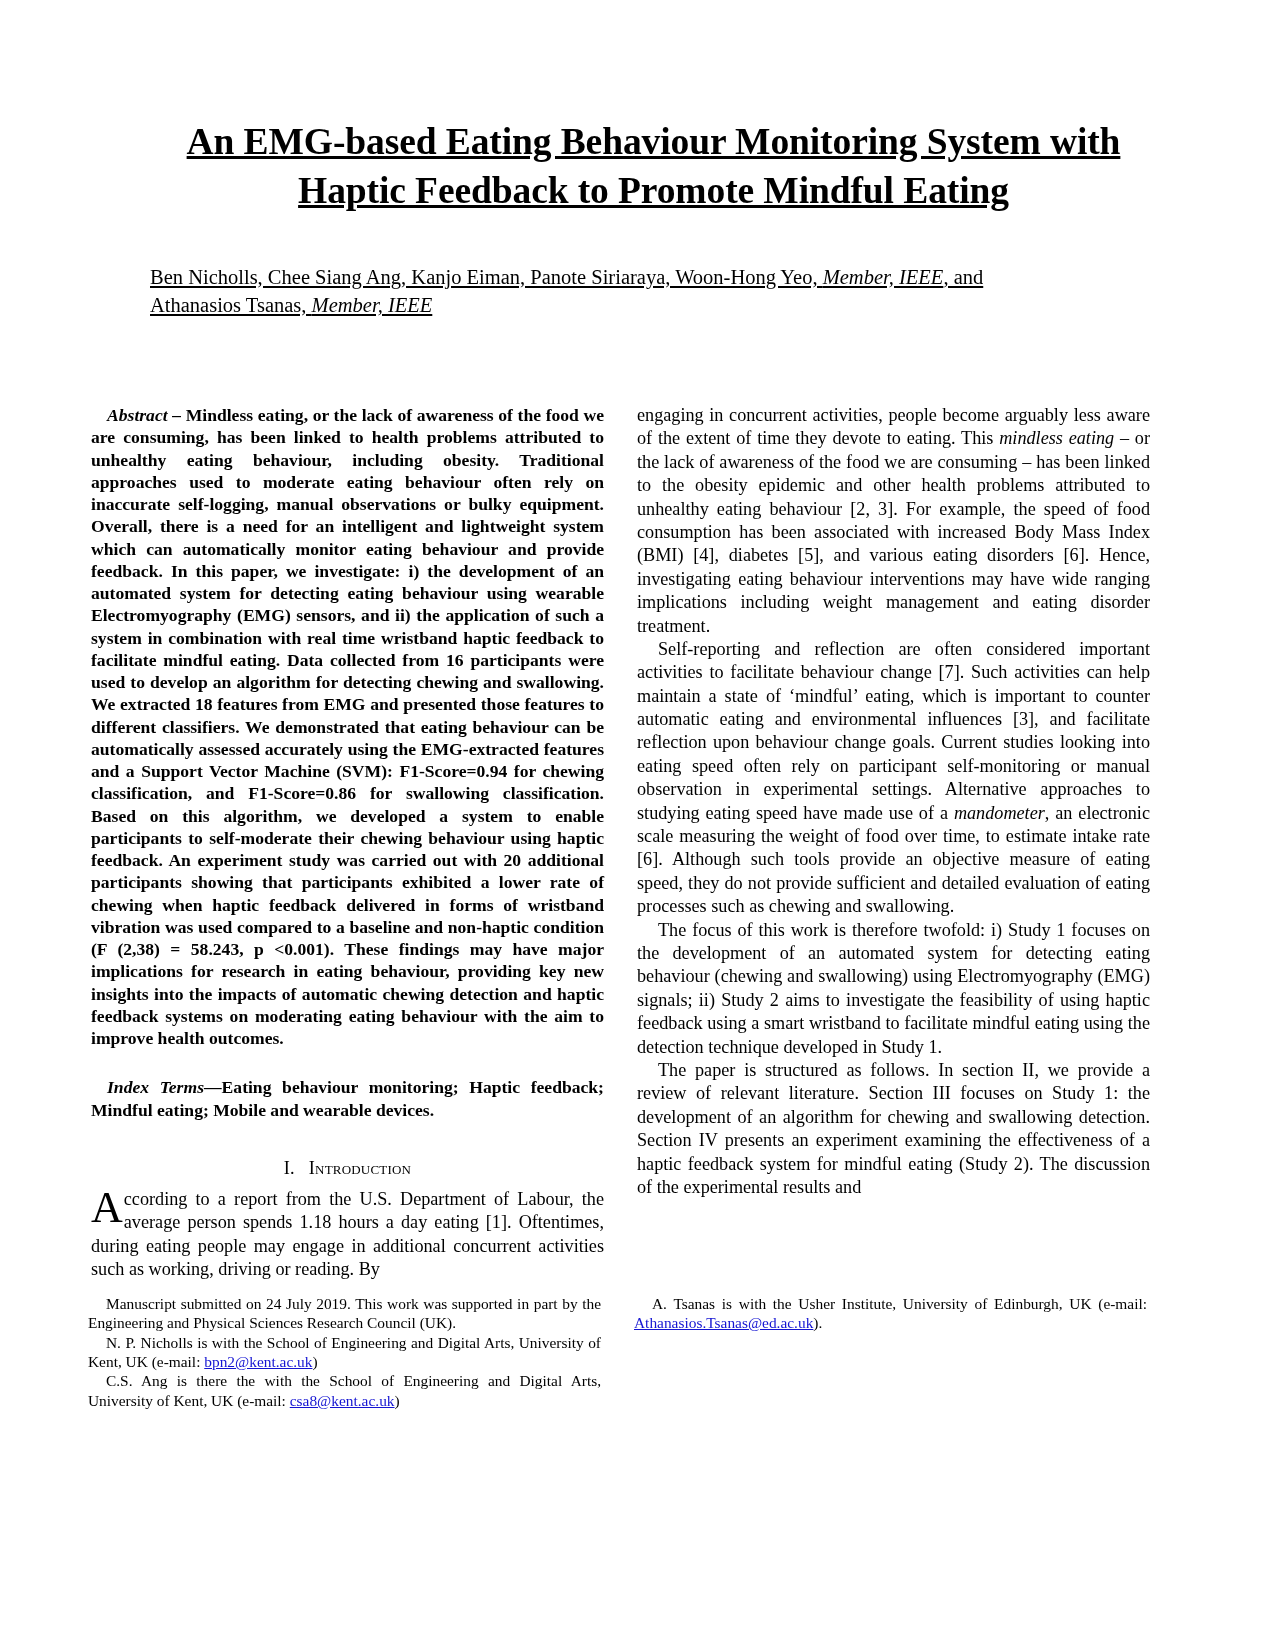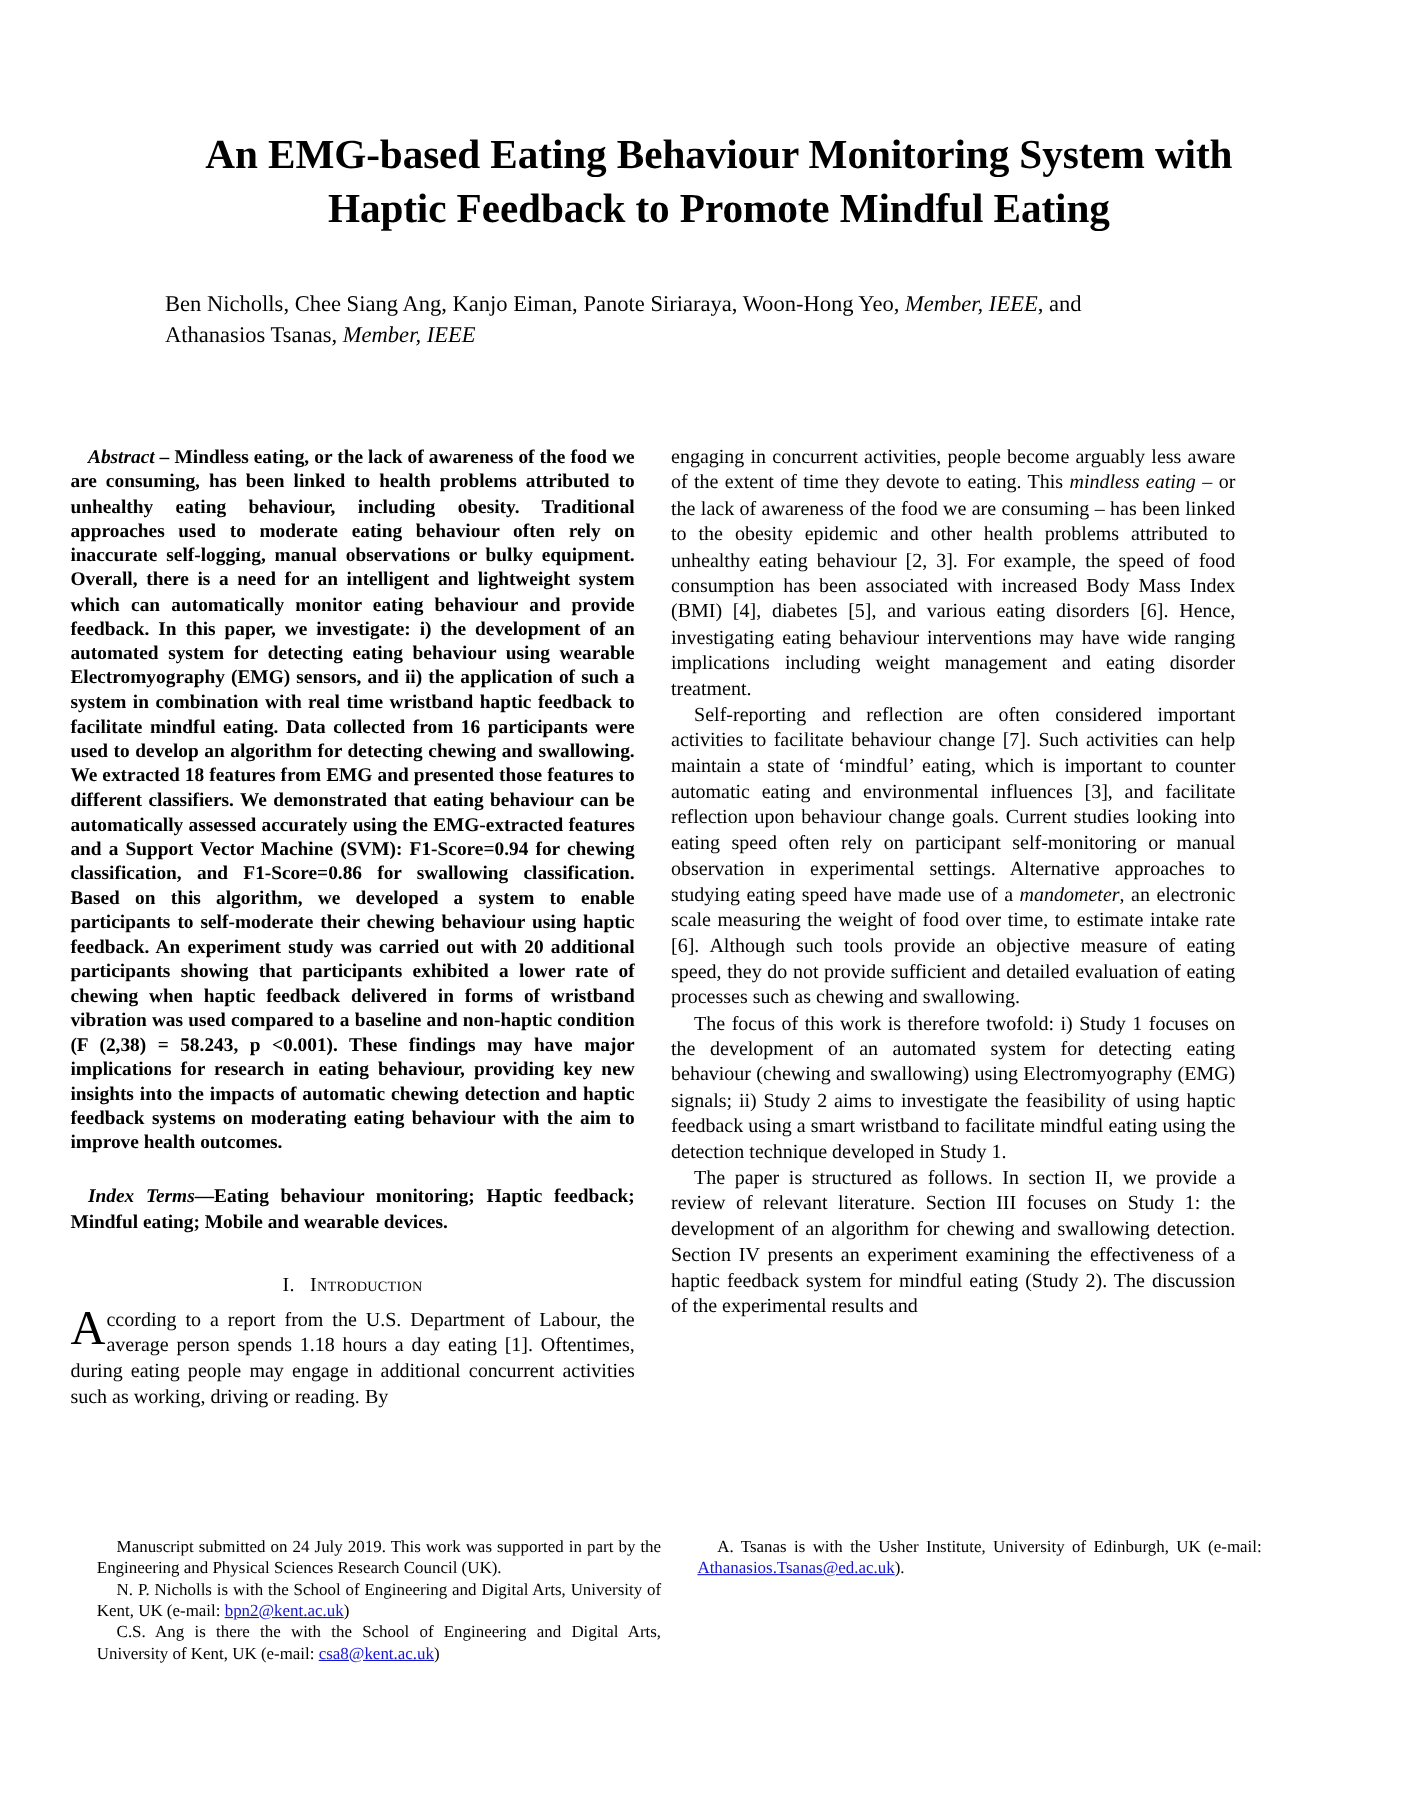--- a/index.html
+++ b/index.html
@@ -19,20 +19,21 @@
     width: 1275px;
     height: 1650px;
     box-sizing: border-box;
     padding: 0;
     overflow: hidden;
   }
 
   
   .title-block {
     padding: 118px 118px 0 150px;
+    text-decoration: underline;
   }
   .paper-title {
     font-family: "Liberation Serif", "DejaVu Serif", serif;
     font-size: 37.5px;
     font-weight: bold;
     line-height: 1.30;
     text-align: center;
     margin: 0;
     letter-spacing: -0.1px;
   }
@@ -44,21 +45,21 @@
   .authors .mem { font-style: italic; }
 
   
   .columns {
     position: absolute;
     top: 404px;
     left: 0;
     width: 1275px;
     height: 900px;
     box-sizing: border-box;
-    padding: 0 64px;
+    padding: 0 91px;
     display: flex;
     gap: 33px;
   }
   .col {
     width: 513px;
     flex: 0 0 513px;
   }
 
   p.body {
     margin: 0;
@@ -112,21 +113,21 @@
     font-size: 44px;
     line-height: 0.84;
     padding: 2px 1px 0 0;
     margin: 0 0 -2px 0;
     font-weight: normal;
   }
 
   
   .footnotes {
     position: absolute;
-    top: 1383px;
+    top: 1280px;
     left: 0;
     width: 1275px;
     box-sizing: border-box;
     padding: 0 88px;
     display: flex;
     gap: 33px;
   }
   .fn-col { width: 513px; flex: 0 0 513px; }
   .fn-rule {
     width: 205px;

